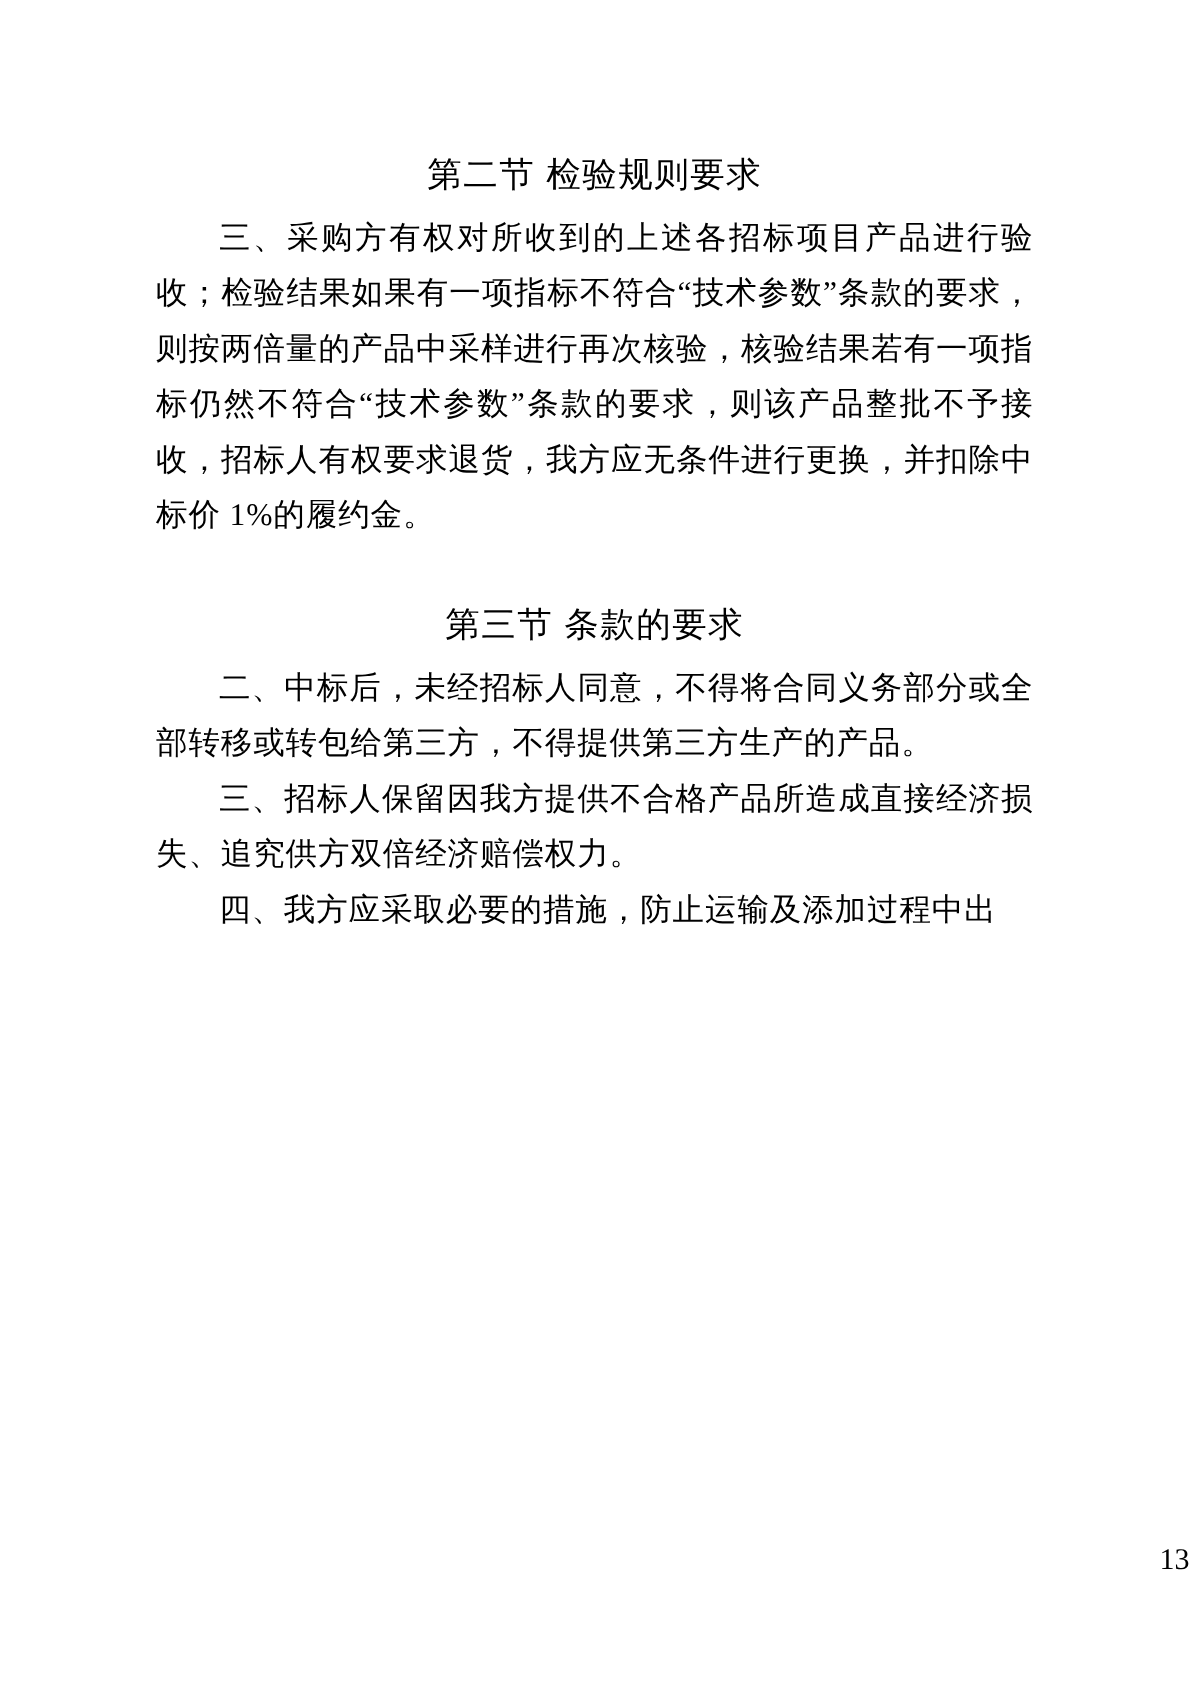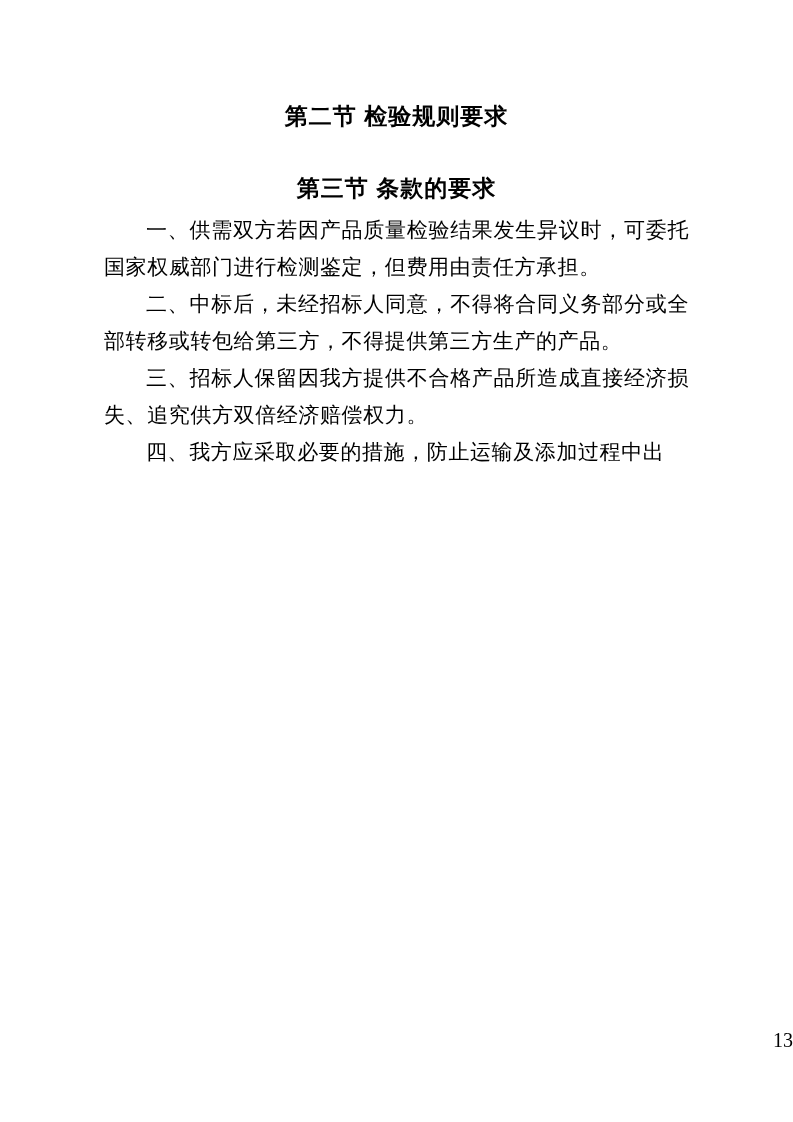--- a/index.html
+++ b/index.html
@@ -19,21 +19,21 @@
   .content {
     position: absolute;
     top: 0;
     left: 104px;
     width: 585px;
     padding-top: 98px;
   }
   h1.sec-heading {
     margin: 0 0 6px 0;
     font-family: "Liberation Sans", "DejaVu Sans", sans-serif;
-    font-weight: bold;
+    font-weight: normal;
     font-size: 23px;
     line-height: 36px;
     text-align: center;
     letter-spacing: 1px;
     color: #000000;
   }
   h1.sec-heading.second {
     margin-top: 36px;
   }
   p.body-para {
@@ -60,24 +60,24 @@
   }
 </style>
 </head>
 <body>
 
 <div class="page">
   <div class="content">
 
     <h1 class="sec-heading">第二节 检验规则要求</h1>
 
+    <p class="body-para">三、采购方有权对所收到的上述各招标项目产品进行验收；检验结果如果有一项指标不符合“技术参数”条款的要求，则按两倍量的产品中采样进行再次核验，核验结果若有一项指标仍然不符合“技术参数”条款的要求，则该产品整批不予接收，招标人有权要求退货，我方应无条件进行更换，并扣除中标价 1%的履约金。</p>
 
     <h1 class="sec-heading second">第三节 条款的要求</h1>
 
-    <p class="body-para">一、供需双方若因产品质量检验结果发生异议时，可委托国家权威部门进行检测鉴定，但费用由责任方承担。</p>
     <p class="body-para">二、中标后，未经招标人同意，不得将合同义务部分或全部转移或转包给第三方，不得提供第三方生产的产品。</p>
     <p class="body-para">三、招标人保留因我方提供不合格产品所造成直接经济损失、追究供方双倍经济赔偿权力。</p>
     <p class="body-para">四、我方应采取必要的措施，防止运输及添加过程中出</p>
 
   </div>
 
   <div class="page-number">13</div>
 </div>
 
 </body></html>

